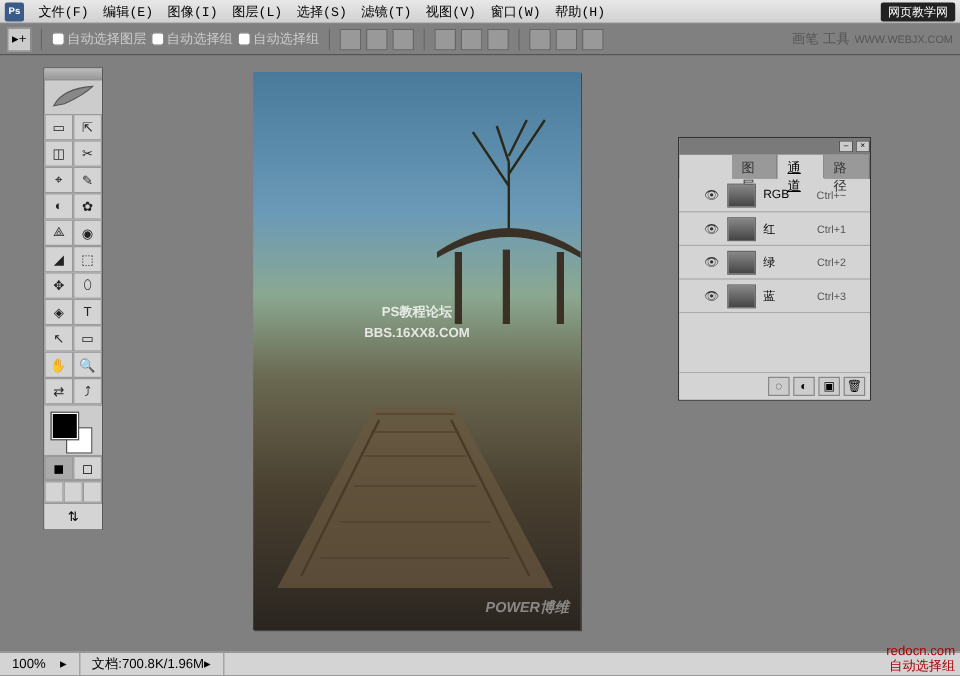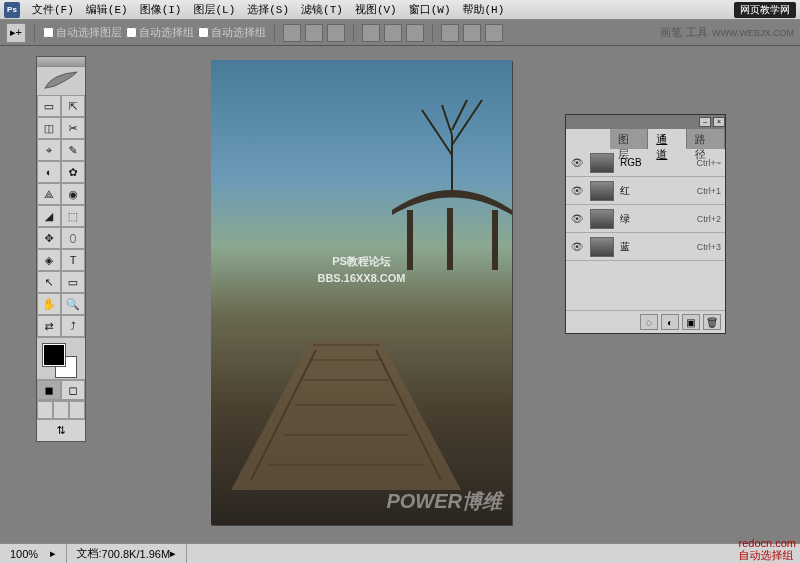--- a/index.html
+++ b/index.html
@@ -24,50 +24,50 @@
 .toolbox .tool{height:22px;border:1px solid #999;background:#d4d4d4;display:flex;align-items:center;justify-content:center;color:#222;}
 .toolbox .swatch{height:42px;position:relative;background:#ccc;border-top:1px solid #999;}
 .toolbox .fg{position:absolute;left:6px;top:6px;width:22px;height:22px;background:#000;border:1px solid #fff;outline:1px solid #555;}
 .toolbox .bg{position:absolute;left:18px;top:18px;width:22px;height:22px;background:#fff;border:1px solid #555;}
 .toolbox .modes{display:grid;grid-template-columns:1fr 1fr;border-top:1px solid #999;}
 .toolbox .mode{height:20px;background:#d4d4d4;border:1px solid #999;display:flex;align-items:center;justify-content:center;}
 .toolbox .mode.sel{background:#aaa;}
 .toolbox .screen{display:grid;grid-template-columns:1fr 1fr 1fr;border-top:1px solid #999;}
 .toolbox .scr{height:18px;background:#d4d4d4;border:1px solid #999;}
 .toolbox .jump{height:22px;background:#d4d4d4;border-top:1px solid #999;display:flex;align-items:center;justify-content:center;}
-.canvas{position:absolute;left:211px;top:14px;width:301px;height:465px;background:linear-gradient(to bottom,#4a7a9a 0%,#6a9ab8 25%,#8ba890 40%,#6a6850 55%,#4a4030 75%,#2a2520 100%);box-shadow:1px 1px 0 #444;}
+.canvas{position:absolute;left:211px;top:14px;width:273px;height:465px;background:linear-gradient(to bottom,#4a7a9a 0%,#6a9ab8 25%,#8ba890 40%,#6a6850 55%,#4a4030 75%,#2a2520 100%);box-shadow:1px 1px 0 #444;}
 .canvas .wm{position:absolute;left:50%;top:45%;transform:translate(-50%,-50%);color:rgba(255,255,255,0.8);text-align:center;font-size:14px;font-weight:bold;line-height:1.5;}
-.canvas .wm2{position:absolute;right:10px;bottom:10px;color:rgba(200,200,200,0.6);font-size:20px;font-style:italic;font-weight:bold;}
+.canvas .wm2{position:absolute;right:10px;bottom:10px;color:rgba(200,200,200,0.6);font-size:12px;font-style:italic;font-weight:bold;}
 .canvas .tree{position:absolute;right:20px;top:15px;width:80px;height:120px;}
 .canvas .pavilion{position:absolute;right:0;top:120px;width:120px;height:90px;}
 .canvas .boardwalk{position:absolute;left:20px;top:280px;width:230px;height:150px;}
 .channels{position:absolute;left:565px;top:68px;width:161px;background:#d4d4d4;border:1px solid #333;}
 .channels .titlebar{height:14px;background:#7a7a7a;display:flex;justify-content:flex-end;align-items:center;gap:2px;}
 .channels .titlebar .wbtn{width:12px;height:10px;background:#ccc;border:1px solid #555;font-size:7px;text-align:center;line-height:8px;}
 .channels .tabs{height:20px;display:flex;background:#999;margin-left:44px;}
 .channels .tab{padding:3px 8px;color:#333;border-right:1px solid #777;background:#999;}
 .channels .tab.active{background:#d4d4d4;border-bottom:1px solid #d4d4d4;color:#000;text-decoration:underline;}
 .channels .list{background:#d4d4d4;}
-.channels .ch{height:28px;display:flex;align-items:center;border-bottom:1px solid #aaa;padding:0 4px;gap:6px;}
+.channels .ch{height:28px;display:flex;align-items:center;border-bottom:1px solid #aaa;padding:0 20px;gap:6px;}
 .channels .ch.sel{background:#1a3a6a;color:#fff;}
 .channels .eye{width:14px;height:14px;display:flex;align-items:center;justify-content:center;}
 .channels .eye::before{content:"👁";font-size:10px;color:#333;}
 .channels .ch.sel .eye::before{color:#333;background:#d4d4d4;padding:2px;}
 .channels .thumb{width:24px;height:20px;background:linear-gradient(#888,#444);border:1px solid #666;}
 .channels .thumb.white{background:#fff;}
 .channels .name{flex:1;font-size:10px;}
 .channels .shortcut{font-size:9px;color:#555;}
 .channels .ch.sel .shortcut{color:#ccc;}
 .channels .blank{height:50px;background:#d4d4d4;border-bottom:1px solid #aaa;}
 .channels .footer{height:22px;background:#d4d4d4;display:flex;justify-content:flex-end;align-items:center;gap:3px;padding:0 4px;}
 .channels .footer .fbtn{width:18px;height:16px;background:#ccc;border:1px solid #888;display:flex;align-items:center;justify-content:center;font-size:10px;}
 .statusbar{position:absolute;bottom:0;left:0;right:0;height:20px;background:#d4d4d4;border-top:1px solid #888;display:flex;align-items:center;}
 .statusbar .cell{padding:0 10px;border-right:1px solid #999;height:100%;display:flex;align-items:center;color:#000;}
 .statusbar .cell input{border:none;background:transparent;width:40px;font-size:11px;}
-.statusbar .corner{position:absolute;right:4px;bottom:2px;color:#a00;font-size:9px;text-align:left;line-height:1.1;}
+.statusbar .corner{position:absolute;right:4px;bottom:2px;color:#a00;font-size:9px;text-align:right;line-height:1.1;}
 </style>
 </head>
 <body>
 
 <div class="menubar">
   <div class="app-icon">Ps</div>
   <div class="item">文件(F)</div>
   <div class="item">编辑(E)</div>
   <div class="item">图像(I)</div>
   <div class="item">图层(L)</div>

